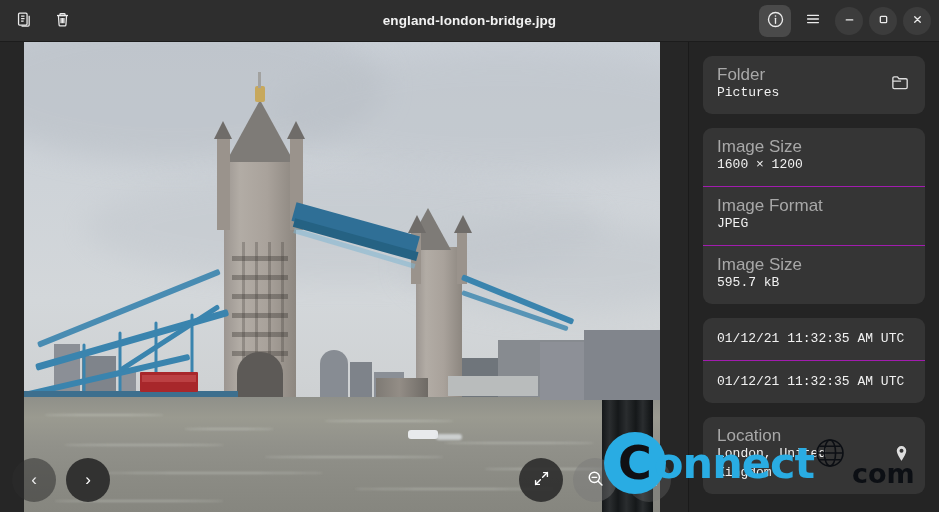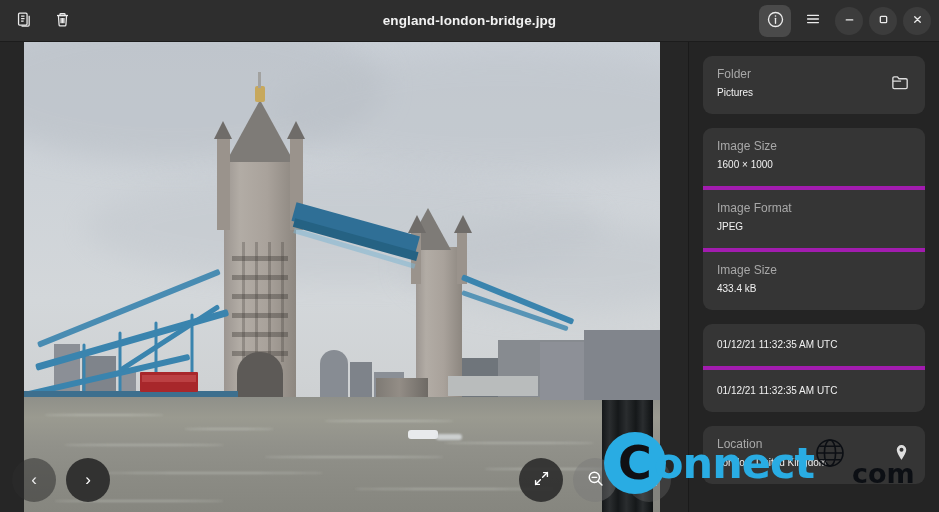--- a/index.html
+++ b/index.html
@@ -256,33 +256,34 @@
     border-radius: 9px;
     overflow: hidden;
     flex: none;
   }
   .row {
     position: relative;
     padding: 11px 14px 12px 14px;
     display: flex;
     align-items: center;
   }
-  .row + .row { border-top: 4px solid #a21caf; align-items: flex-end; }
+  .row + .row { border-top: 1px solid #a21caf; align-items: flex-end; }
   .row-txt { flex: 1; min-width: 0; }
   .row-label {
-    font-size: 12px;
+    font-size: 17px;
     color: #a8a8a8;
     line-height: 15px;
     margin-bottom: 1px;
   }
   .row-value {
-    font-size: 10px;
+    font-size: 13px;
     color: #f1f1f1;
     line-height: 19px;
     white-space: nowrap;
+    font-family: Liberation Mono, monospace;
   }
   .row-value.wrap { white-space: normal; }
   .row-icon {
     flex: 0 0 auto;
     color: #dedede;
     margin-left: 8px;
     display: flex; align-items: center; justify-content: center;
   }
   .row-icon.btn { cursor: pointer; }
 </style>
@@ -516,33 +517,33 @@
               </svg>
             </span>
           </div>
         </div>
       </div>
 
       <div class="card">
         <div class="row">
           <div class="row-txt">
             <div class="row-label">Image Size</div>
-            <div class="row-value">1600 × 1000</div>
+            <div class="row-value">1600 × 1200</div>
           </div>
         </div>
         <div class="row">
           <div class="row-txt">
             <div class="row-label">Image Format</div>
             <div class="row-value">JPEG</div>
           </div>
         </div>
         <div class="row">
           <div class="row-txt">
             <div class="row-label">Image Size</div>
-            <div class="row-value">433.4 kB</div>
+            <div class="row-value">595.7 kB</div>
           </div>
         </div>
       </div>
 
       <div class="card">
         <div class="row">
           <div class="row-txt">
             <div class="row-value">01/12/21 11:32:35 AM UTC</div>
           </div>
         </div>

